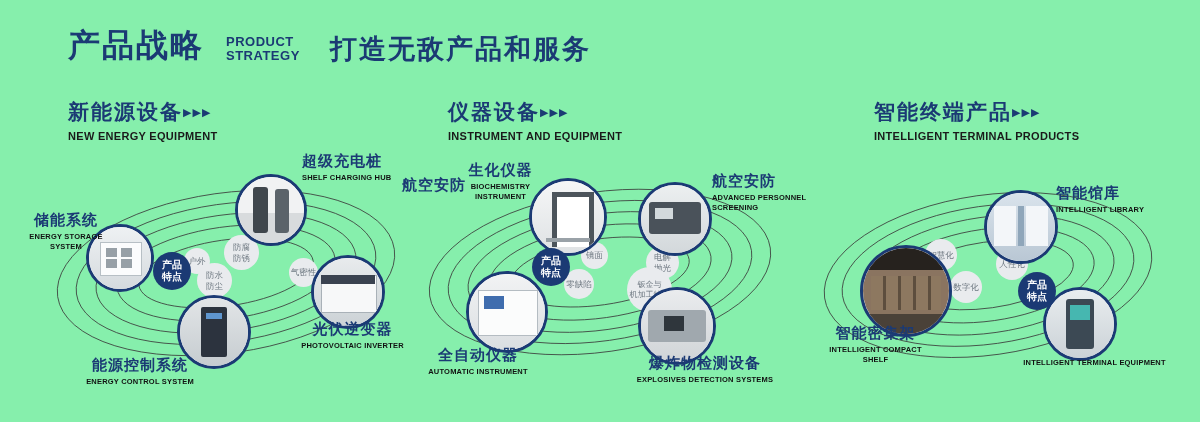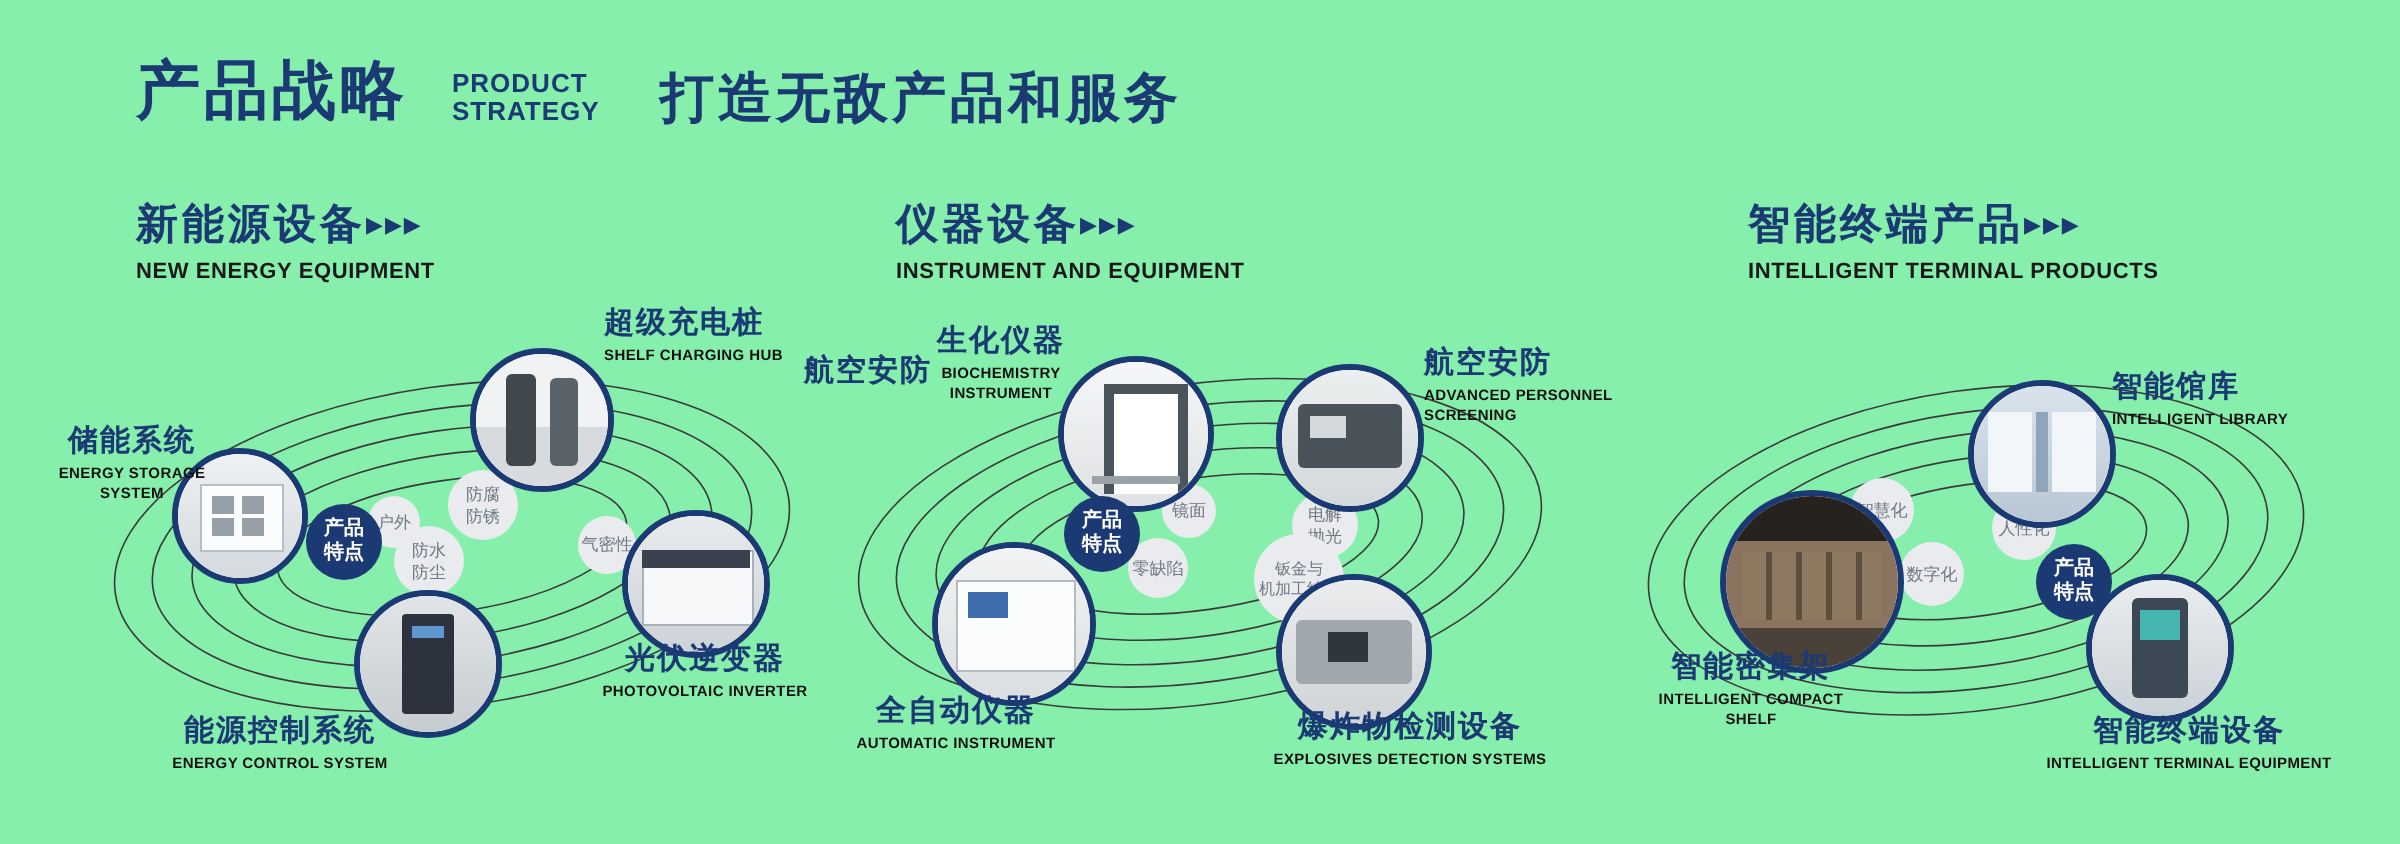--- a/index.html
+++ b/index.html
@@ -235,17 +235,16 @@
   <div class="plabel left" style="left:1056px;top:184px;width:130px;">
     <div class="cn">智能馆库</div>
     <div class="en">INTELLIGENT LIBRARY</div>
   </div>
   <div class="plabel" style="left:808px;top:324px;width:135px;">
     <div class="cn">智能密集架</div>
     <div class="en">INTELLIGENT COMPACT
 SHELF</div>
   </div>
   <div class="plabel" style="left:1012px;top:356px;width:165px;">
-    <div class="cn">智能终端设备</div>
     <div class="en">INTELLIGENT TERMINAL EQUIPMENT</div>
   </div>
 
 </div>
 
 </body></html>

